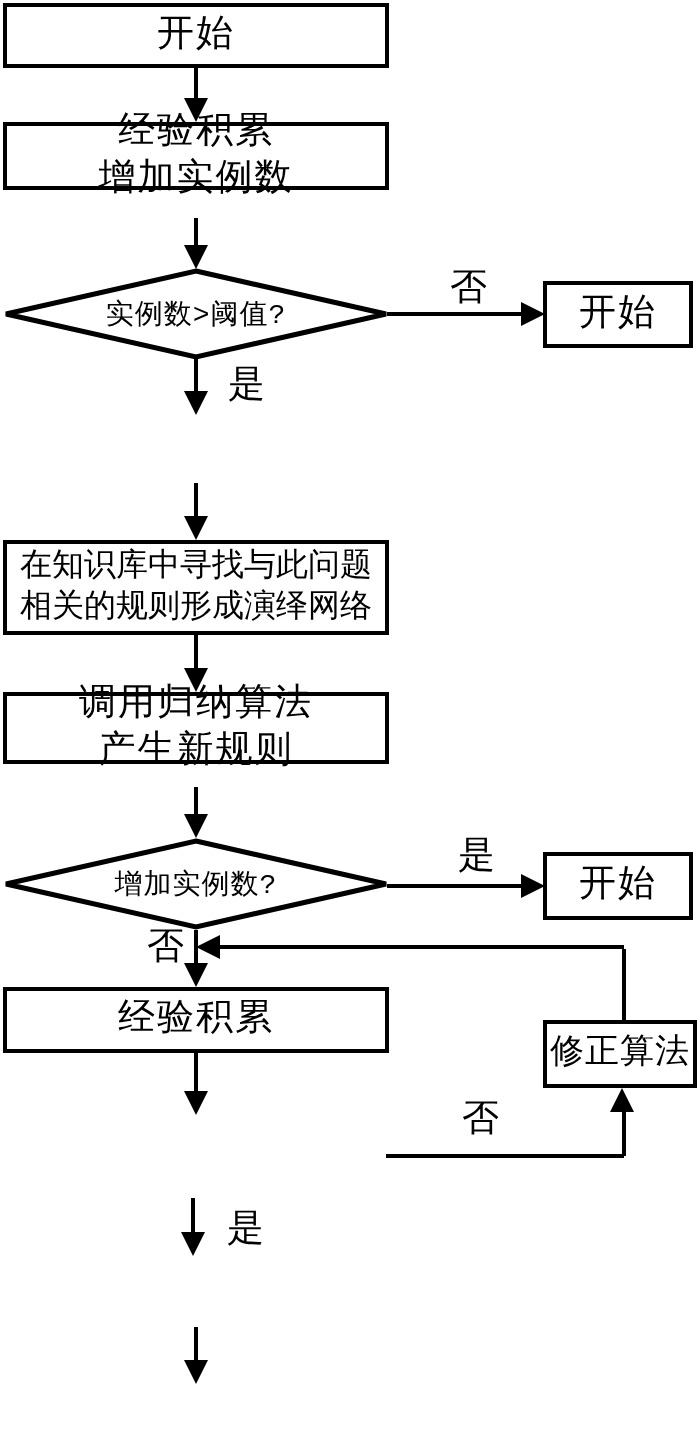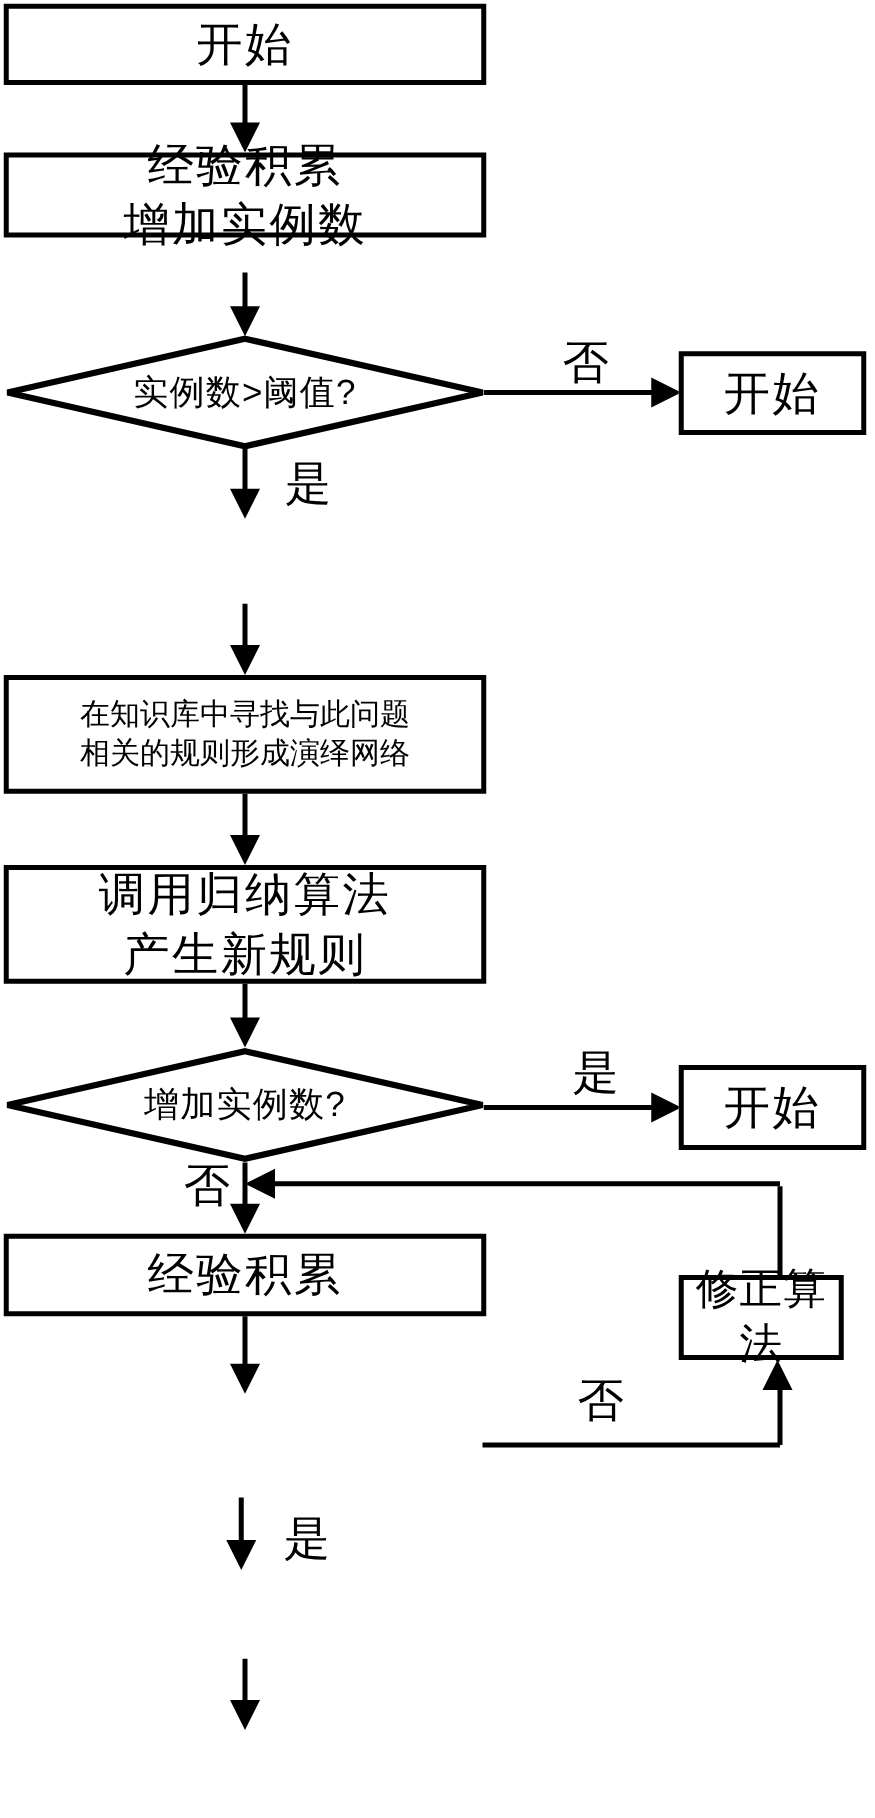--- a/index.html
+++ b/index.html
@@ -1,19 +1,19 @@
 <!DOCTYPE html>
 <html><head>
 <meta charset="utf-8">
 <style>
   * { margin:0; padding:0; box-sizing:border-box; }
   html,body { background:#ffffff; }
   .stage {
     position:relative; width:700px; height:1454px; background:#ffffff;
-    color:#000; font-family:Liberation Sans, sans-serif;
+    color:#000; font-family:Liberation Mono, monospace;
   }
   .box {
     position:absolute; border:4px solid #000; background:#fff;
     display:flex; align-items:center; justify-content:center;
     text-align:center; font-size:37px; line-height:1.28;
     white-space:pre-line; letter-spacing:2px;
   }
   .diamond { position:absolute; }
   .diamond svg { position:absolute; left:0; top:0; width:100%; height:100%; }
   .dtext {
@@ -46,42 +46,42 @@
   #e3-line { left:387px; top:312px; width:136px; height:4px; }
   #e3-ah   { left:521px; top:302px; }
   #lbl-threshold-no  { left:450px; top:271px; }
   #n-start-right-1 { left:543px; top:281px; width:150px; height:67px; }
   #e4-line { left:194px; top:358px; width:4px; height:35px; }
   #e4-ah   { left:184px; top:391px; }
   #lbl-threshold-yes { left:228px; top:368px; }
   #n-direction   { left:3px;   top:415px;  width:386px; height:68px; }
   #e5-line { left:194px; top:483px; width:4px; height:35px; }
   #e5-ah   { left:184px; top:516px; }
-  #n-search      { left:3px;   top:540px;  width:386px; height:95px; font-size:24px; letter-spacing:0; }
+  #n-search      { left:3px;   top:540px;  width:386px; height:95px; font-size:32px; letter-spacing:0; }
   #e6-line { left:194px; top:635px; width:4px; height:35px; }
   #e6-ah   { left:184px; top:668px; }
-  #n-induction   { left:3px;   top:692px;  width:386px; height:95px; }
+  #n-induction   { left:3px;   top:692px;  width:386px; height:72px; }
   #e7-line { left:194px; top:787px; width:4px; height:29px; }
   #e7-ah   { left:184px; top:814px; }
   #d-empty       { left:3px;   top:838px;  width:386px; height:92px; }
   #e8-line { left:387px; top:884px; width:136px; height:4px; }
   #e8-ah   { left:521px; top:874px; }
   #lbl-empty-yes { left:458px; top:839px; }
   #n-start-right-2 { left:543px; top:852px; width:150px; height:68px; }
   #e9-line { left:194px; top:930px; width:4px; height:35px; }
   #e9-ah   { left:184px; top:963px; }
   #lbl-empty-no  { left:147px; top:930px; }
   #r1-line { left:622px; top:949px; width:4px; height:71px; }
   #r2-line { left:220px; top:945px; width:404px; height:4px; }
   #r2-ah   { left:196px; top:935px; }
   #n-verify      { left:3px;   top:987px;  width:386px; height:66px; }
   #e10-line { left:194px; top:1053px; width:4px; height:40px; }
   #e10-ah   { left:184px; top:1091px; }
   #d-success     { left:3px;   top:1114px; width:386px; height:85px; }
-  #n-fix         { left:543px; top:1020px; width:132px; height:68px; font-size:34px; letter-spacing:1px; }
+  #n-fix         { left:543px; top:1020px; width:154px; height:68px; font-size:34px; letter-spacing:1px; }
   #e11-hline { left:386px; top:1154px; width:238px; height:4px; }
   #e11-vline { left:622px; top:1110px; width:4px; height:46px; }
   #e11-ah    { left:610px; top:1088px; }
   #lbl-success-no { left:462px; top:1102px; }
   #e12-line { left:191px; top:1198px; width:4px; height:36px; }
   #e12-ah   { left:181px; top:1232px; }
   #lbl-success-yes { left:227px; top:1212px; }
   #n-buffer      { left:2px;   top:1258px; width:386px; height:69px; }
   #e13-line { left:194px; top:1327px; width:4px; height:35px; }
   #e13-ah   { left:184px; top:1360px; }

